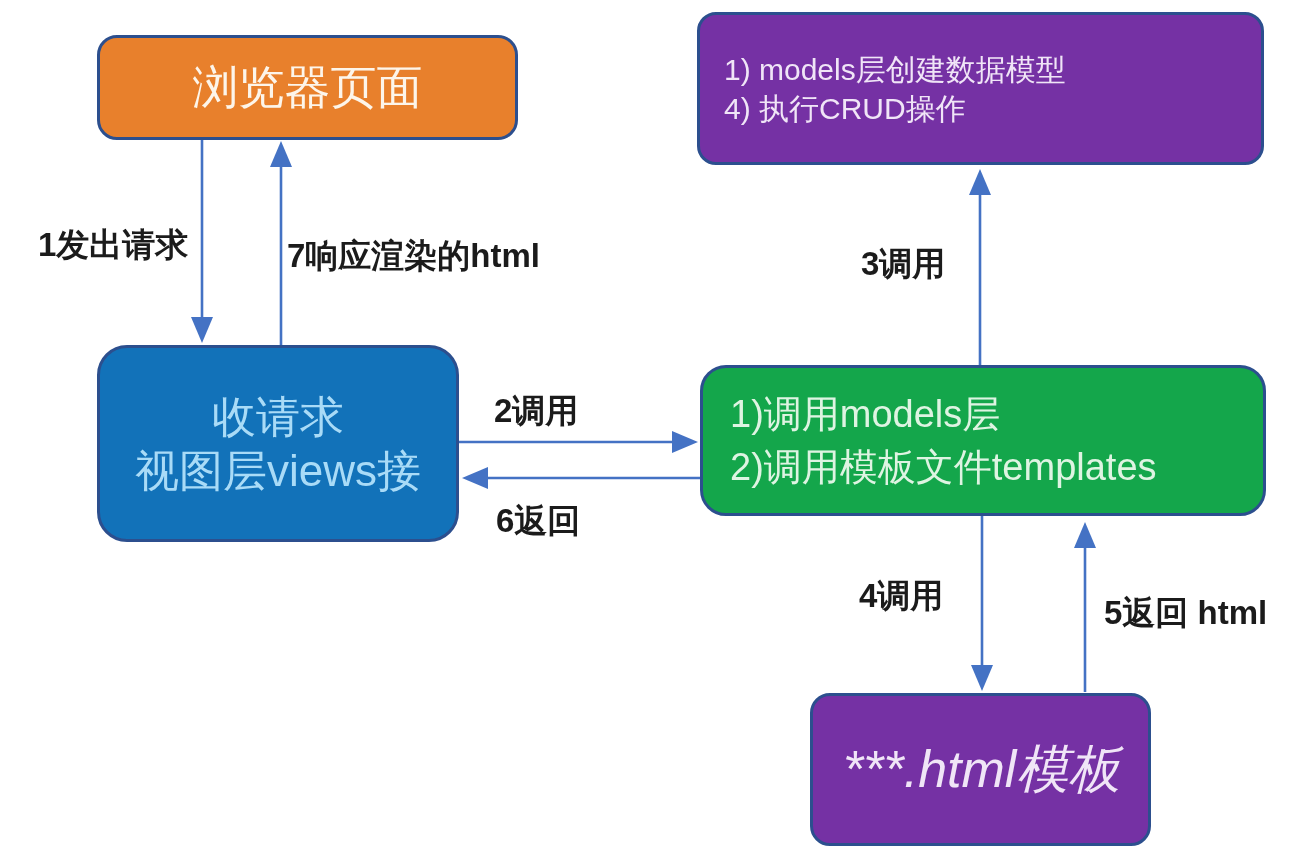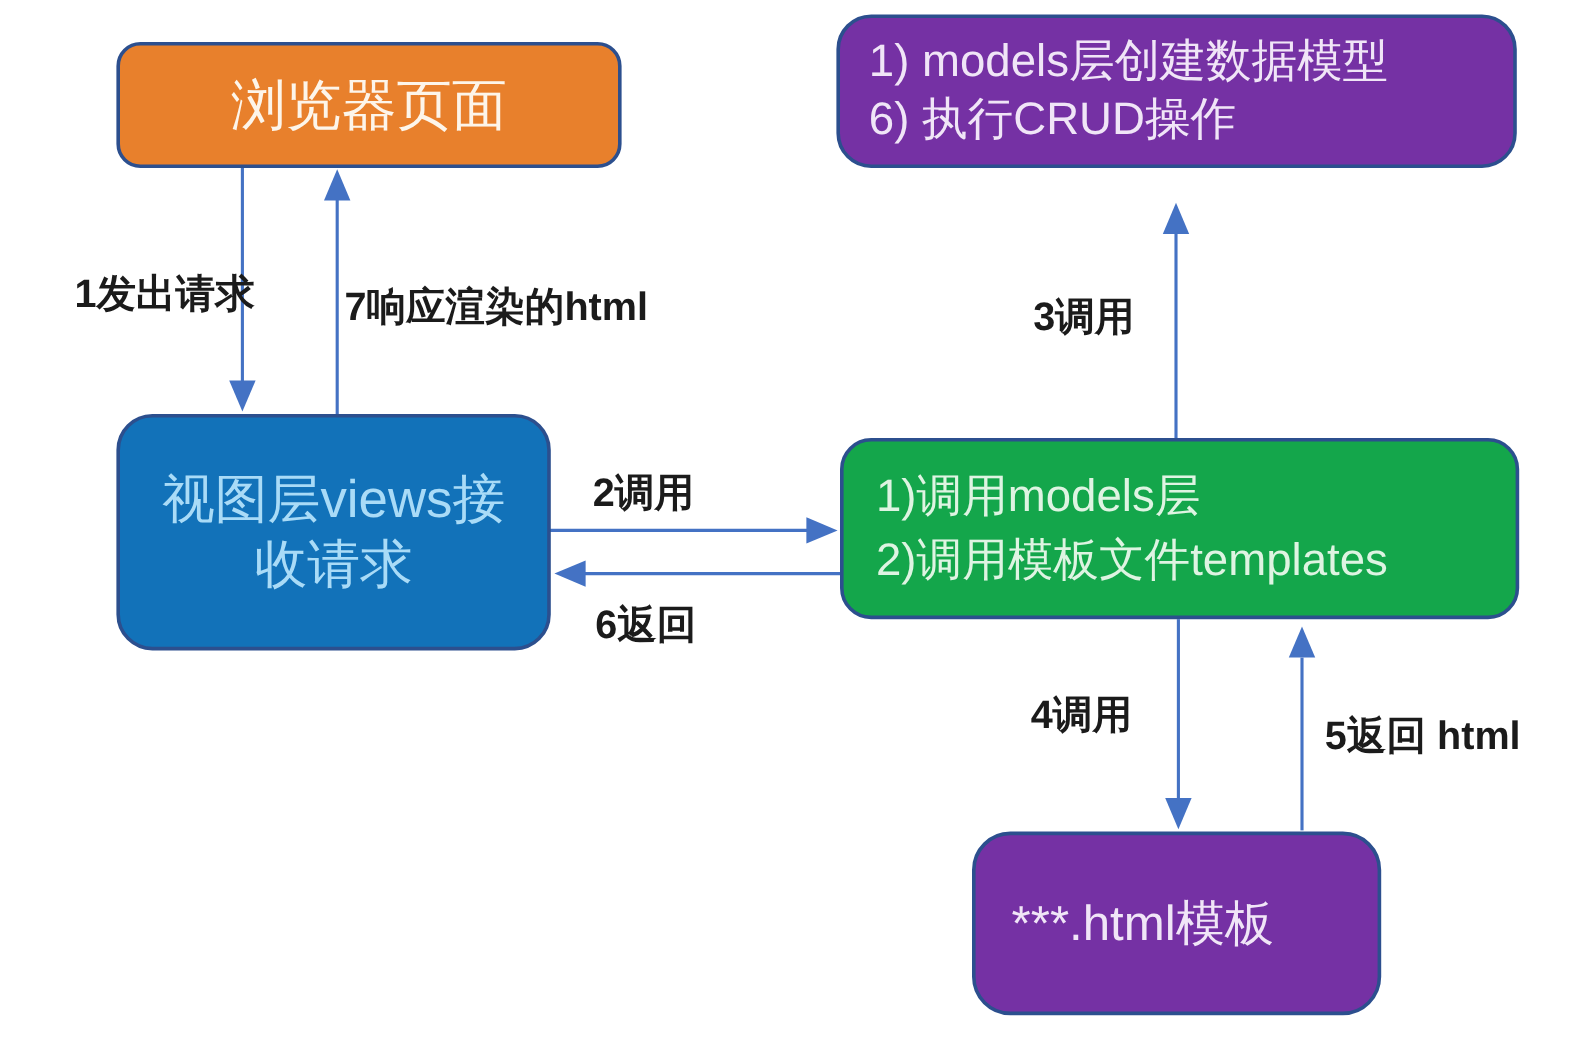--- a/index.html
+++ b/index.html
@@ -47,53 +47,54 @@
     left: 97px; top: 345px; width: 362px; height: 197px;
     background: var(--blue_fill);
     border-radius: 30px;
     align-items: center;
     text-align: center;
     color: var(--blue_text);
     font-size: 44px;
     line-height: 1.22;
   }
   #node-models {
-    left: 697px; top: 12px; width: 567px; height: 128px;
+    left: 697px; top: 12px; width: 567px; height: 153px;
     background: var(--purple_fill);
-    border-radius: 29px;
+    border-radius: 19px;
     padding-left: 24px;
     color: var(--purple_text);
-    font-size: 38px;
+    font-size: 30px;
     line-height: 1.3;
   }
   #node-logic {
     left: 700px; top: 365px; width: 566px; height: 151px;
     background: var(--green_fill);
     border-radius: 26px;
     padding-left: 27px;
     color: var(--green_text);
     font-size: 38px;
     line-height: 1.38;
   }
   #node-template {
     left: 810px; top: 693px; width: 341px; height: 153px;
     background: var(--purple_fill);
-    border-radius: 32px;
+    border-radius: 20px;
     padding-left: 30px;
     color: var(--purple_text);
-    font-size: 41px;
+    font-size: 52px;
+    font-style: italic;
   }
   .edge-label {
     position: absolute;
     font-weight: bold;
     font-size: 33px;
     color: var(--label_text);
     white-space: nowrap;
   }
-  #edge-label-1 { left: 38px;   top: 223px; margin-left: 24px; }
+  #edge-label-1 { left: 38px;   top: 223px; }
   #edge-label-7 { left: 287px;  top: 234px; }
   #edge-label-2 { left: 494px;  top: 389px; text-align: right; }
   #edge-label-6 { left: 496px;  top: 499px; }
   #edge-label-3 { left: 861px;  top: 242px; text-align: center; }
   #edge-label-4 { left: 859px;  top: 574px; }
   #edge-label-5 { left: 1104px; top: 591px; }
   #flow-arrows {
     position: absolute;
     left: 0; top: 0;
     width: 1314px; height: 867px;
@@ -136,27 +137,27 @@
       <line class="arrow-line" x1="1085" y1="692" x2="1085" y2="548"></line>
       <polygon class="arrow-head" points="1085,522 1074,548 1096,548"></polygon>
     </g>
   </svg>
 
   <div class="node" id="node-browser">
     <span>浏览器页面</span>
   </div>
 
   <div class="node" id="node-views">
+    <span>收请求</span>
     <span>视图层views接</span>
-    <span>收请求</span>
   </div>
 
   <div class="node" id="node-models">
     <span>1) models层创建数据模型</span>
-    <span>6) 执行CRUD操作</span>
+    <span>4) 执行CRUD操作</span>
   </div>
 
   <div class="node" id="node-logic">
     <span>1)调用models层</span>
     <span>2)调用模板文件templates</span>
   </div>
 
   <div class="node" id="node-template">
     <span>***.html模板</span>
   </div>

